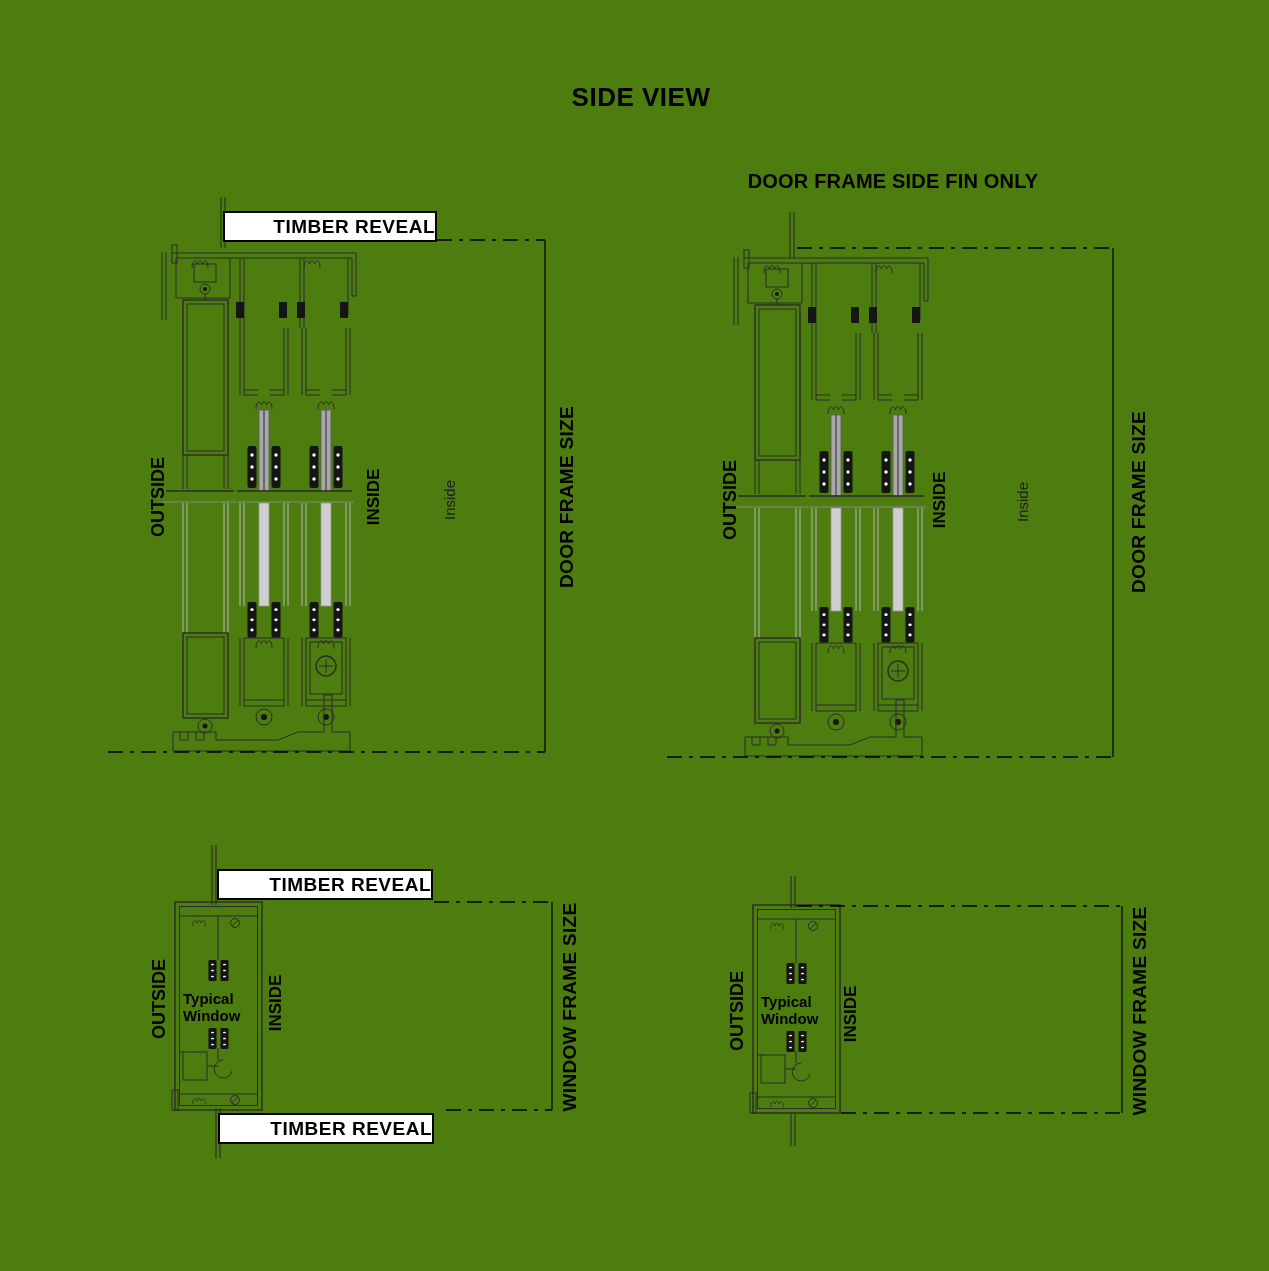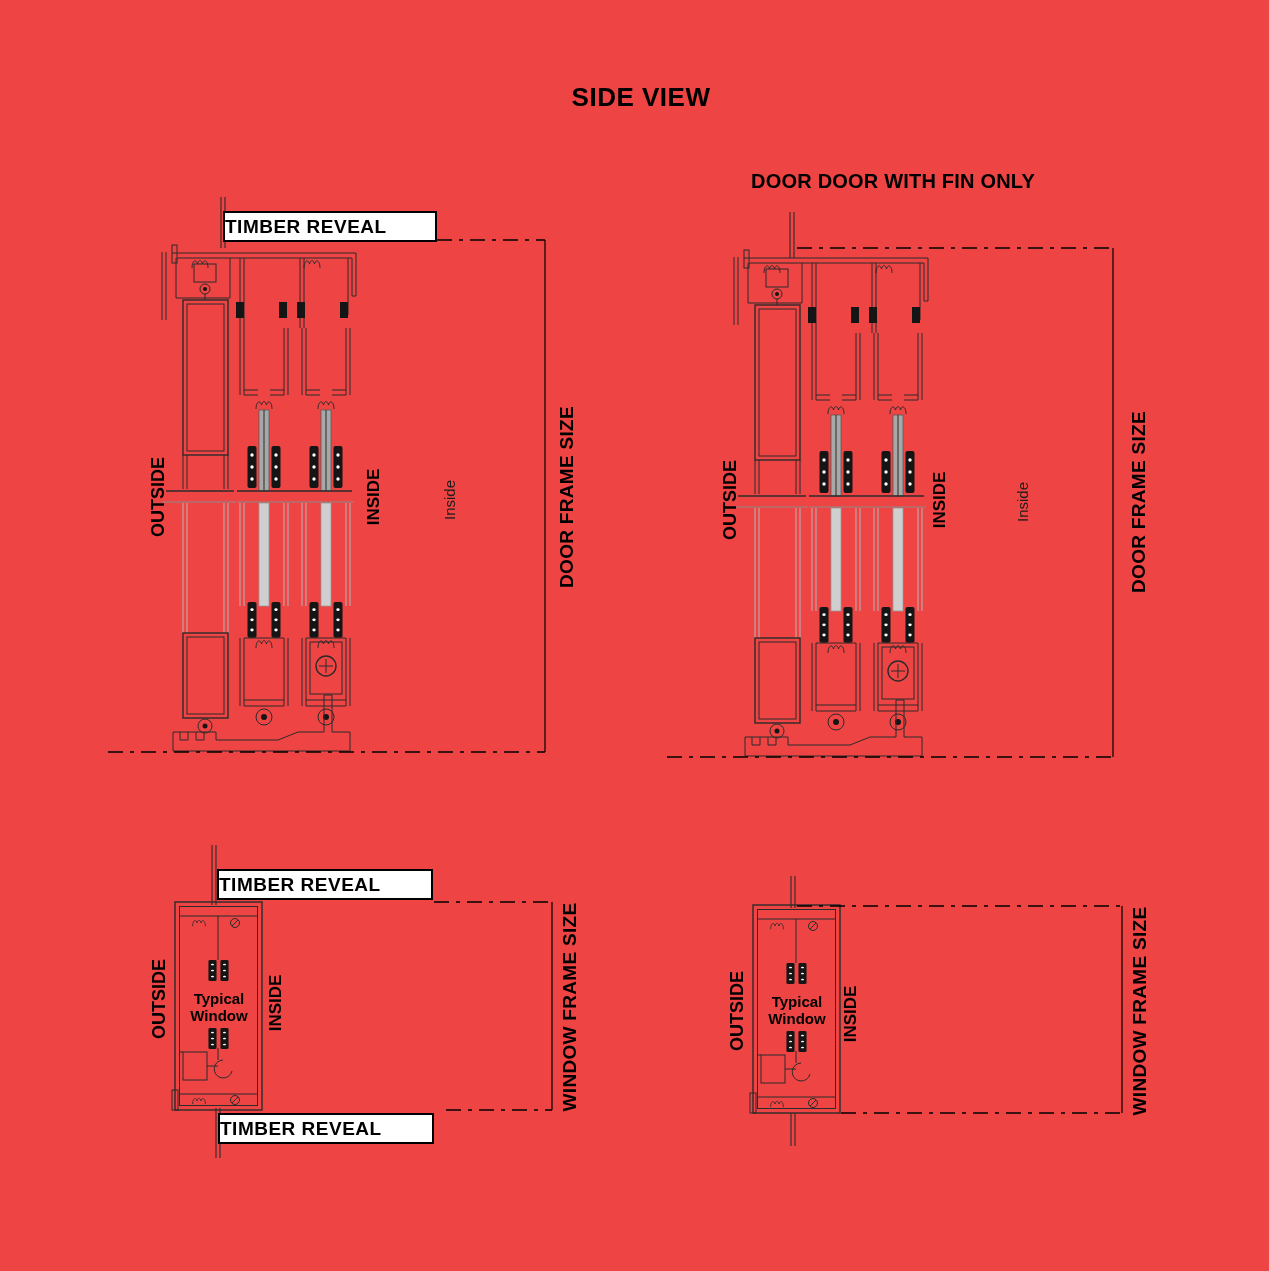--- a/index.html
+++ b/index.html
@@ -1,33 +1,33 @@
 <!DOCTYPE html>
 <html><head>
 <meta charset="utf-8">
 <style>
   html,body{margin:0;padding:0;background:#fff}
-  .canvas{position:relative;width:1269px;height:1271px;background:#ef4444;
+  .canvas{position:relative;width:1269px;height:1271px;background:#4d7c0f;
           font-family:"Liberation Sans",sans-serif;color:#000;overflow:hidden}
   svg.linework{position:absolute;left:0;top:0}
 
   .hlabel{position:absolute;transform:translate(-50%,-50%);font-weight:bold;white-space:nowrap}
   .vlabel{position:absolute;transform:translate(-50%,-50%) rotate(-90deg);font-weight:bold;white-space:nowrap}
   .title{font-size:26px;letter-spacing:.5px}
   .heading{font-size:20px;letter-spacing:.2px}
   .lbl-outside{font-size:18px}
   .lbl-inside{font-size:17px}
   .lbl-note{font-size:15px;font-weight:normal;color:#1c1c1c}
   .lbl-dim{font-size:19px;letter-spacing:.3px}
 
   .reveal-box{position:absolute;border:2.5px solid #000;background:#fff;box-sizing:border-box;
-              display:flex;align-items:center;justify-content:flex-start;
+              display:flex;align-items:center;justify-content:flex-end;
               font-weight:bold;font-size:19px;letter-spacing:.5px}
   .win-note{position:absolute;transform:translate(-50%,-50%);font-weight:bold;font-size:15px;
-            text-align:center;line-height:1.15;width:72px}
+            line-height:1.15;width:72px}
 
   
   .ln{stroke:#2b2b2b;stroke-width:1;fill:none}
   .lnb{stroke:#2b2b2b;stroke-width:1.4;fill:none}
   .lt{stroke:#b5b5b5;stroke-width:1;fill:none}
   .blk{fill:#151515;stroke:none}
   .gls{fill:#a8a8a8;stroke:#5a5a5a;stroke-width:.8}
   .gls2{fill:#cfcfcf;stroke:#9a9a9a;stroke-width:.8}
   .dash{stroke:#000;stroke-width:1.3;fill:none;stroke-dasharray:15 7 4 7}
   .sol{stroke:#000;stroke-width:1.2;fill:none}
@@ -239,21 +239,21 @@
   <div class="hlabel title" style="left:641px;top:97px">SIDE VIEW</div>
 
   <div class="reveal-box" style="left:223px;top:211px;width:214px;height:31px">
     <span>TIMBER REVEAL</span>
   </div>
   <div class="vlabel lbl-outside" style="left:158px;top:497px">OUTSIDE</div>
   <div class="vlabel lbl-inside" style="left:374px;top:497px">INSIDE</div>
   <div class="vlabel lbl-note" style="left:449px;top:500px">Inside</div>
   <div class="vlabel lbl-dim" style="left:567px;top:497px">DOOR FRAME SIZE</div>
 
-  <div class="hlabel heading" style="left:893px;top:181px">DOOR DOOR WITH FIN ONLY</div>
+  <div class="hlabel heading" style="left:893px;top:181px">DOOR FRAME SIDE FIN ONLY</div>
   <div class="vlabel lbl-outside" style="left:730px;top:500px">OUTSIDE</div>
   <div class="vlabel lbl-inside" style="left:940px;top:500px">INSIDE</div>
   <div class="vlabel lbl-note" style="left:1022px;top:502px">Inside</div>
   <div class="vlabel lbl-dim" style="left:1139px;top:502px">DOOR FRAME SIZE</div>
 
   <div class="reveal-box" style="left:217px;top:869px;width:216px;height:31px">
     <span>TIMBER REVEAL</span>
   </div>
   <div class="reveal-box" style="left:218px;top:1113px;width:216px;height:31px">
     <span>TIMBER REVEAL</span>

